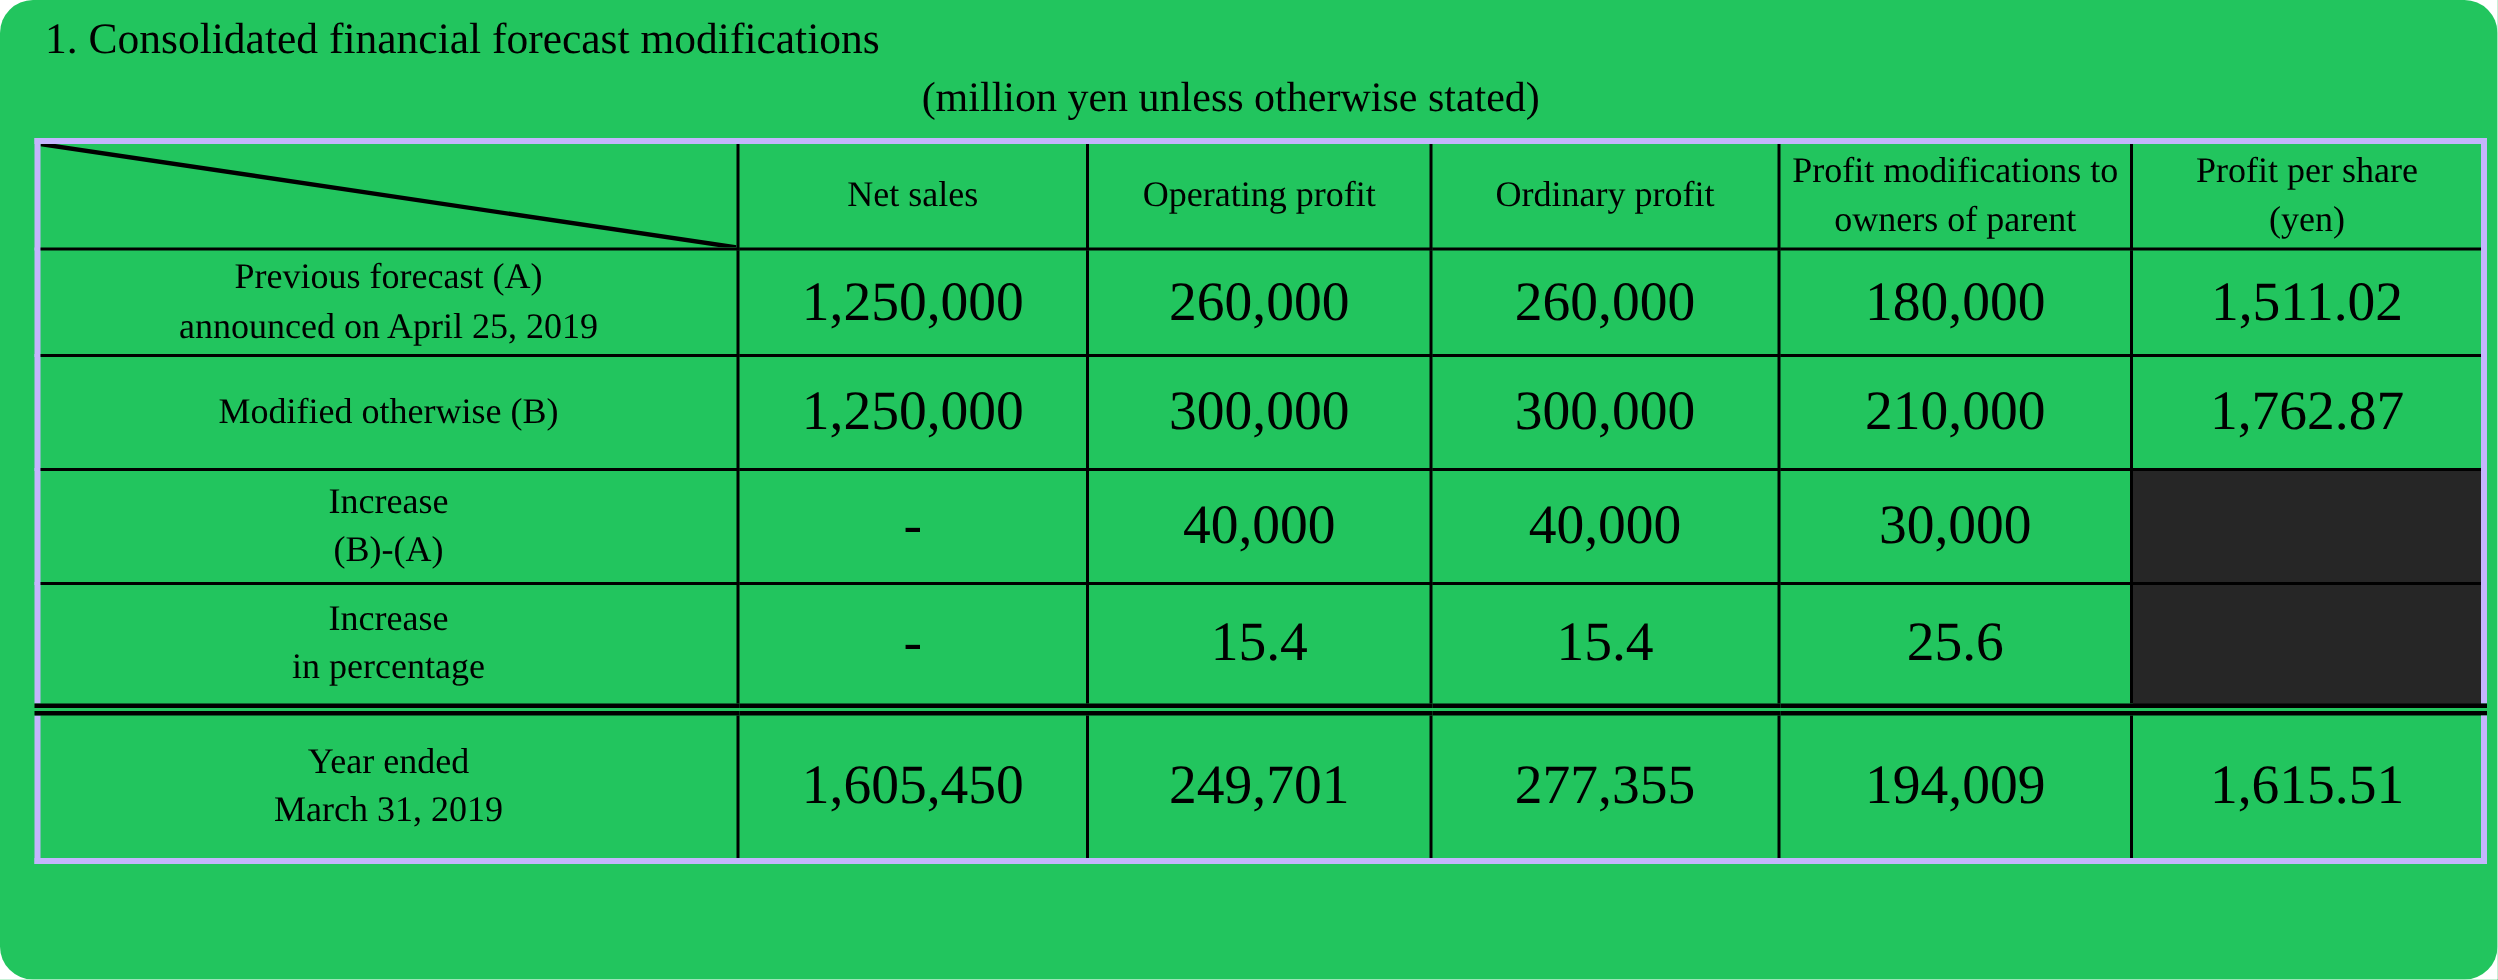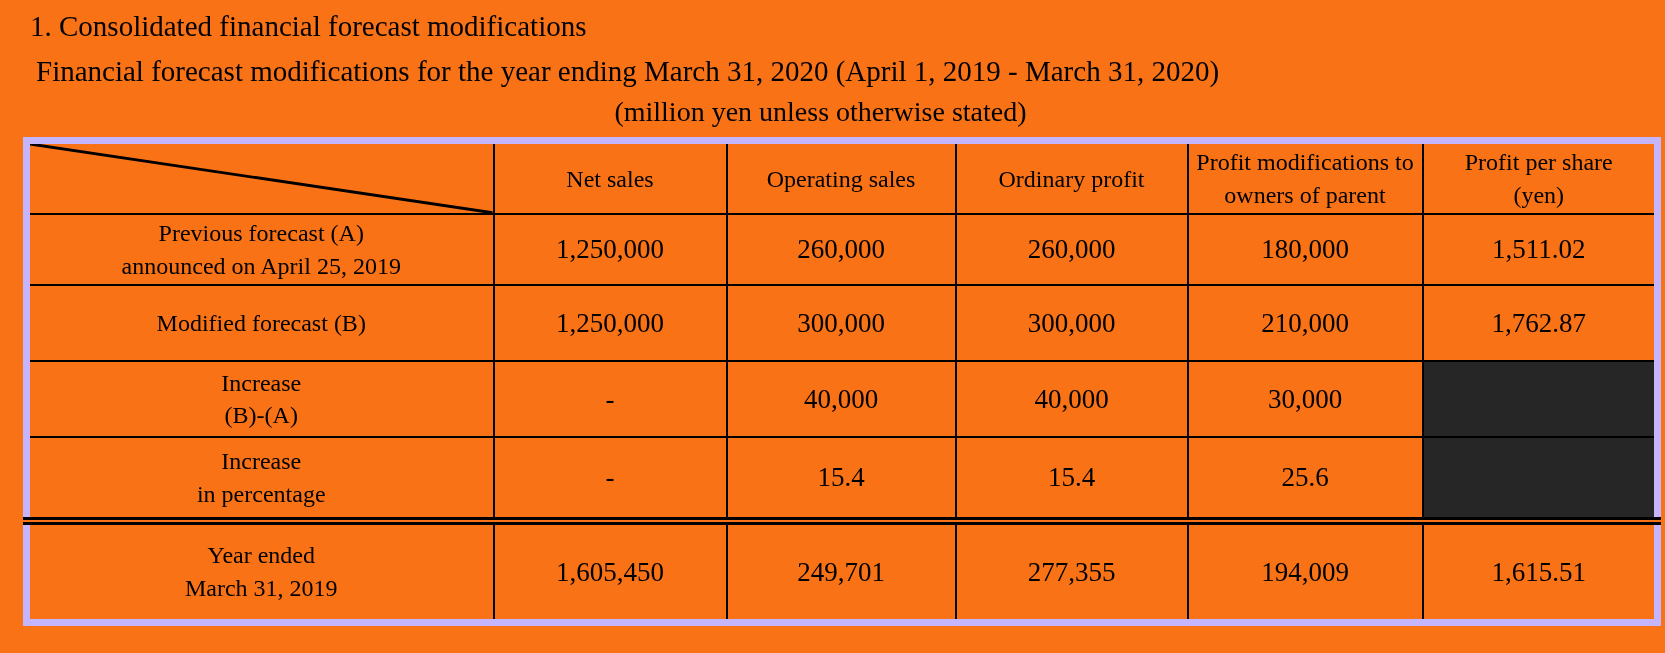--- a/index.html
+++ b/index.html
@@ -4,24 +4,25 @@
 <style>
   html, body {
     margin: 0;
     padding: 0;
     background: #ffffff;
   }
   .page {
     position: relative;
     width: 1665px;
     height: 653px;
-    background: #f97316;
+    background: #22c55e;
     color: #000000;
     font-family: "Liberation Serif", "DejaVu Serif", serif;
     overflow: hidden;
+    border-radius: 22px;
   }
   .doc-title {
     font-size: 29px;
     line-height: 1.15;
     padding: 10px 0 0 30px;
   }
   .doc-subtitle {
     font-size: 29px;
     line-height: 1.15;
     padding: 12px 0 0 36px;
@@ -30,21 +31,21 @@
     font-size: 28px;
     line-height: 1.1;
     text-align: center;
     padding: 8px 24px 0 0;
   }
   table.forecast {
     border-collapse: collapse;
     table-layout: fixed;
     width: 1631px;
     margin: 10px 0 0 23px;
-    border: 7px solid #c4b5fd;
+    border: 4px solid #c4b5fd;
   }
   table.forecast th,
   table.forecast td {
     border: 2px solid #000000;
     text-align: center;
     vertical-align: middle;
     white-space: pre-line;
     line-height: 1.35;
     padding: 2px 4px;
     overflow: hidden;
@@ -53,21 +54,21 @@
     font-weight: normal;
     font-size: 24px;
   }
   tr.header-row   { height: 72px; }
   tr.row-prev     { height: 55px; margin-top: 44px; }
   tr.row-mod      { height: 76px; }
   tr.row-inc      { height: 76px; }
   tr.row-incpct   { height: 84px; }
   tr.row-prioryr  { height: 101px; }
   td.row-label { font-size: 24px; }
-  td.num       { font-size: 27px; }
+  td.num       { font-size: 37px; }
   td.corner-cell {
     position: relative;
     padding: 0;
   }
   td.corner-cell svg {
     position: absolute;
     top: 0; left: 0;
     width: 100%; height: 100%;
     display: block;
   }
@@ -78,61 +79,60 @@
   tr.separator-above td {
     border-top: 8px double #000000;
   }
 </style>
 </head>
 <body>
 
 <div class="page">
 
   <div class="doc-title">1. Consolidated financial forecast modifications</div>
-  <div class="doc-subtitle">Financial forecast modifications for the year ending March 31, 2020 (April 1, 2019 - March 31, 2020)</div>
   <div class="unit-note">(million yen unless otherwise stated)</div>
 
   <table class="forecast">
     <colgroup>
       <col style="width:467px">
       <col style="width:233px">
       <col style="width:229px">
       <col style="width:232px">
       <col style="width:235px">
       <col style="width:235px">
     </colgroup>
 
     <tbody>
         <tr class="header-row">
       <td class="corner-cell">
         <svg viewBox="0 0 467 72" preserveAspectRatio="none">
           <line x1="0" y1="0" x2="467" y2="72" stroke="#000000" stroke-width="3"></line>
         </svg>
       </td>
       <th>Net sales</th>
-      <th>Operating sales</th>
+      <th>Operating profit</th>
       <th>Ordinary profit</th>
       <th>Profit modifications to
 owners of parent</th>
       <th>Profit per share
 (yen)</th>
     </tr>
 
     <tr class="row-prev">
       <td class="row-label">Previous forecast (A)
 announced on April 25, 2019</td>
       <td class="num">1,250,000</td>
       <td class="num">260,000</td>
       <td class="num">260,000</td>
       <td class="num">180,000</td>
       <td class="num">1,511.02</td>
     </tr>
 
     <tr class="row-mod">
-      <td class="row-label">Modified forecast (B)</td>
+      <td class="row-label">Modified otherwise (B)</td>
       <td class="num">1,250,000</td>
       <td class="num">300,000</td>
       <td class="num">300,000</td>
       <td class="num">210,000</td>
       <td class="num">1,762.87</td>
     </tr>
 
     <tr class="row-inc">
       <td class="row-label">Increase
 (B)-(A)</td>

